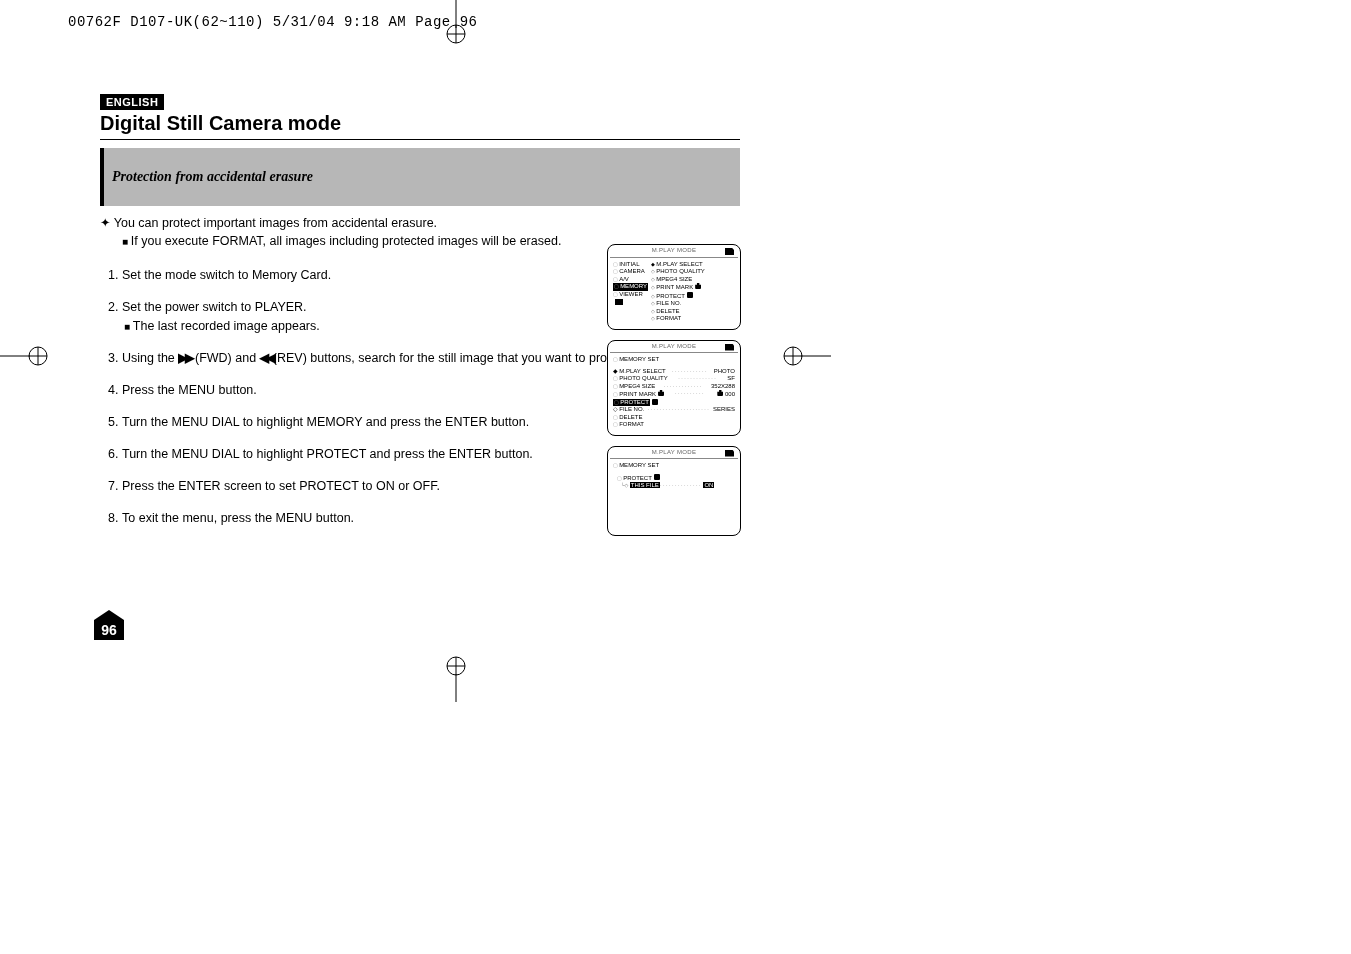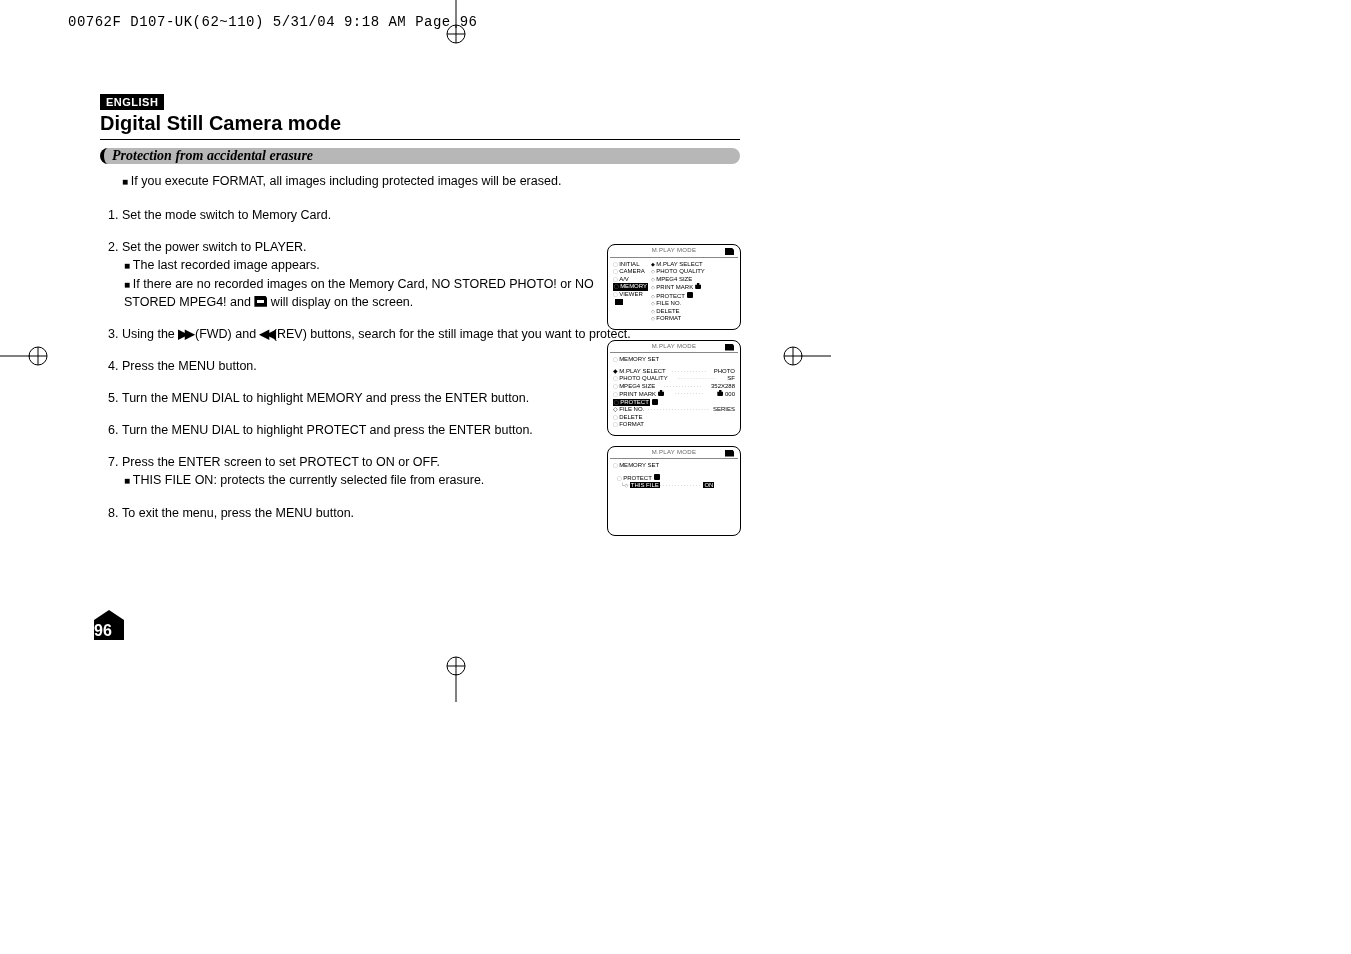--- a/index.html
+++ b/index.html
@@ -44,26 +44,25 @@
     font-size: 20px;
     font-weight: bold;
     margin-top: 2px;
     border-bottom: 1px solid #000;
     padding-bottom: 4px;
   }
   .section-bar {
     margin-top: 8px;
     background: #b7b7b7;
     border-left: 4px solid #000;
-    padding: 0 8px;
+    padding: 21px 8px;
     font-style: italic;
     font-weight: bold;
     font-family: Georgia, 'Times New Roman', serif;
     font-size: 14px;
-    border-radius: 10px;
   }
   .content { font-size: 12.5px; line-height: 1.45; margin-top: 8px; }
   .intro { margin-bottom: 16px; }
   .intro .plus::before { content: "✦ "; }
   .intro .sub { margin-left: 22px; }
   .intro .sub::before { content: "■ "; font-size: 10px; }
   ol.steps { list-style: decimal; margin-left: 22px; width: 510px; }
   ol.steps > li { margin-bottom: 14px; }
   .sub-item { margin-left: 2px; }
   .sub-item::before { content: "■ "; font-size: 10px; }
@@ -81,21 +80,21 @@
   .fwd, .rev { font-family: Arial; font-weight: bold; letter-spacing:-3px; }
   .page-badge {
     position: absolute;
     left: 94px;
     top: 610px;
     width: 30px; height: 30px;
   }
   .page-badge svg { width:100%; height:100%; }
   .page-badge .num {
     position: absolute; top:12px; left:0; width:100%;
-    text-align:left; color:#fff; font-size:16px; font-weight:bold;
+    text-align:center; color:#fff; font-size:14px; font-weight:bold;
   }
   
   .mockups {
     position: absolute;
     left: 607px;
     top: 244px;
     width: 134px;
     font-size: 6px;
     line-height: 1.25;
     color:#000;
@@ -184,43 +183,40 @@
     </svg>
 </div>
 
 <div class="sheet">
   <span class="lang-tag">ENGLISH</span>
   <h1 class="page-title">Digital Still Camera mode</h1>
   <div class="section-bar">Protection from accidental erasure</div>
 
   <div class="content">
     <div class="intro">
+      <div class="plus">You can protect important images from accidental erasure.</div>
       <div class="sub">If you execute FORMAT, all images including protected images will be erased.</div>
     </div>
 
     <ol class="steps">
       <li><span>Set the mode switch to Memory Card.</span></li>
       <li>
         <span>Set the power switch to PLAYER.</span>
         <div class="sub-item">The last recorded image appears.</div>
-        <div class="sub-item">
-          If there are no recorded images on the Memory Card, NO STORED PHOTO! or NO STORED MPEG4! and <span class="inline-sd"></span> will display on the screen.
-        </div>
       </li>
       <li>
         <span>Using the </span><span class="fwd">▶▶</span><span> (FWD) and  </span><span class="rev">◀◀</span><span>(REV) buttons, search for the still image that you want to protect.</span>
       </li>
       <li><span>Press the MENU button.</span></li>
       <li>
         <span>Turn the MENU DIAL to highlight MEMORY and press the ENTER button.</span>
       </li>
       <li><span>Turn the MENU DIAL to highlight PROTECT and press the ENTER button.</span></li>
       <li>
         <span>Press the ENTER screen to set PROTECT to ON or OFF.</span>
-        <div class="sub-item">THIS FILE ON: protects the currently selected file from erasure.</div>
       </li>
       <li><span>To exit the menu, press the MENU button.</span></li>
     </ol>
   </div>
 </div>
 
 <div class="page-badge">
   <svg viewBox="0 0 30 30">
       <polygon points="0,30 30,30 30,10 15,0 0,10" fill="#000"></polygon>
     </svg>

